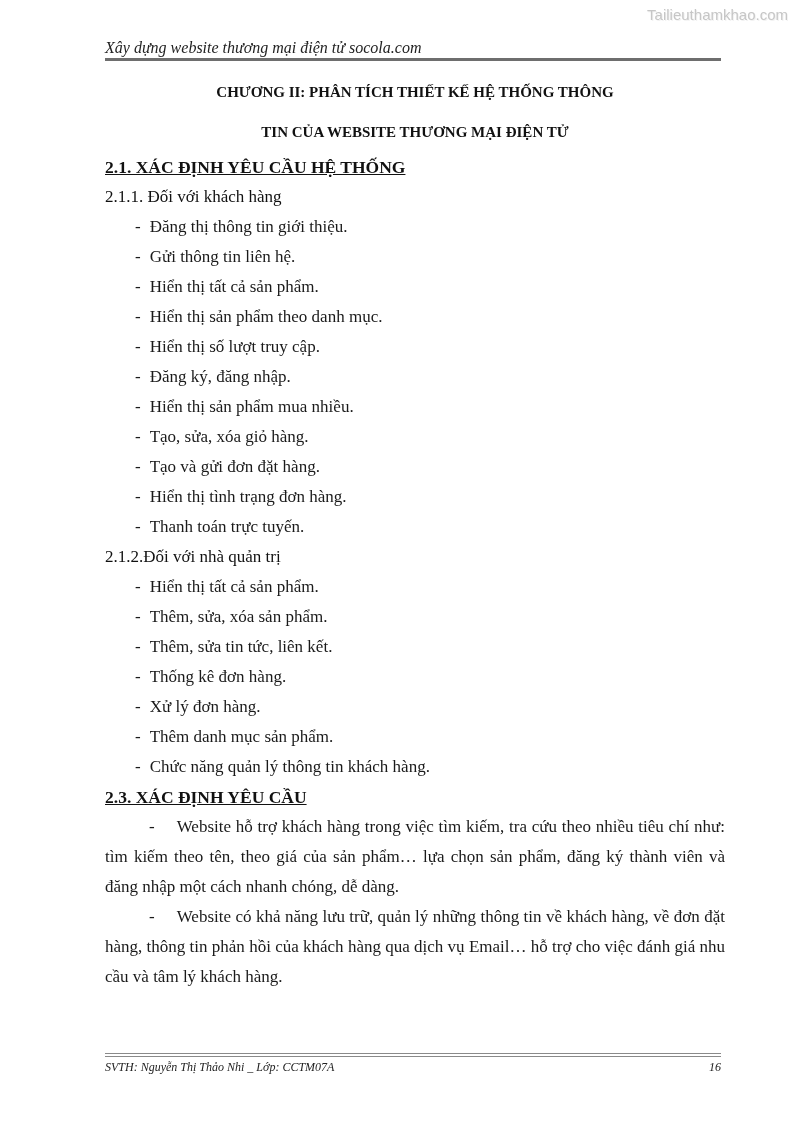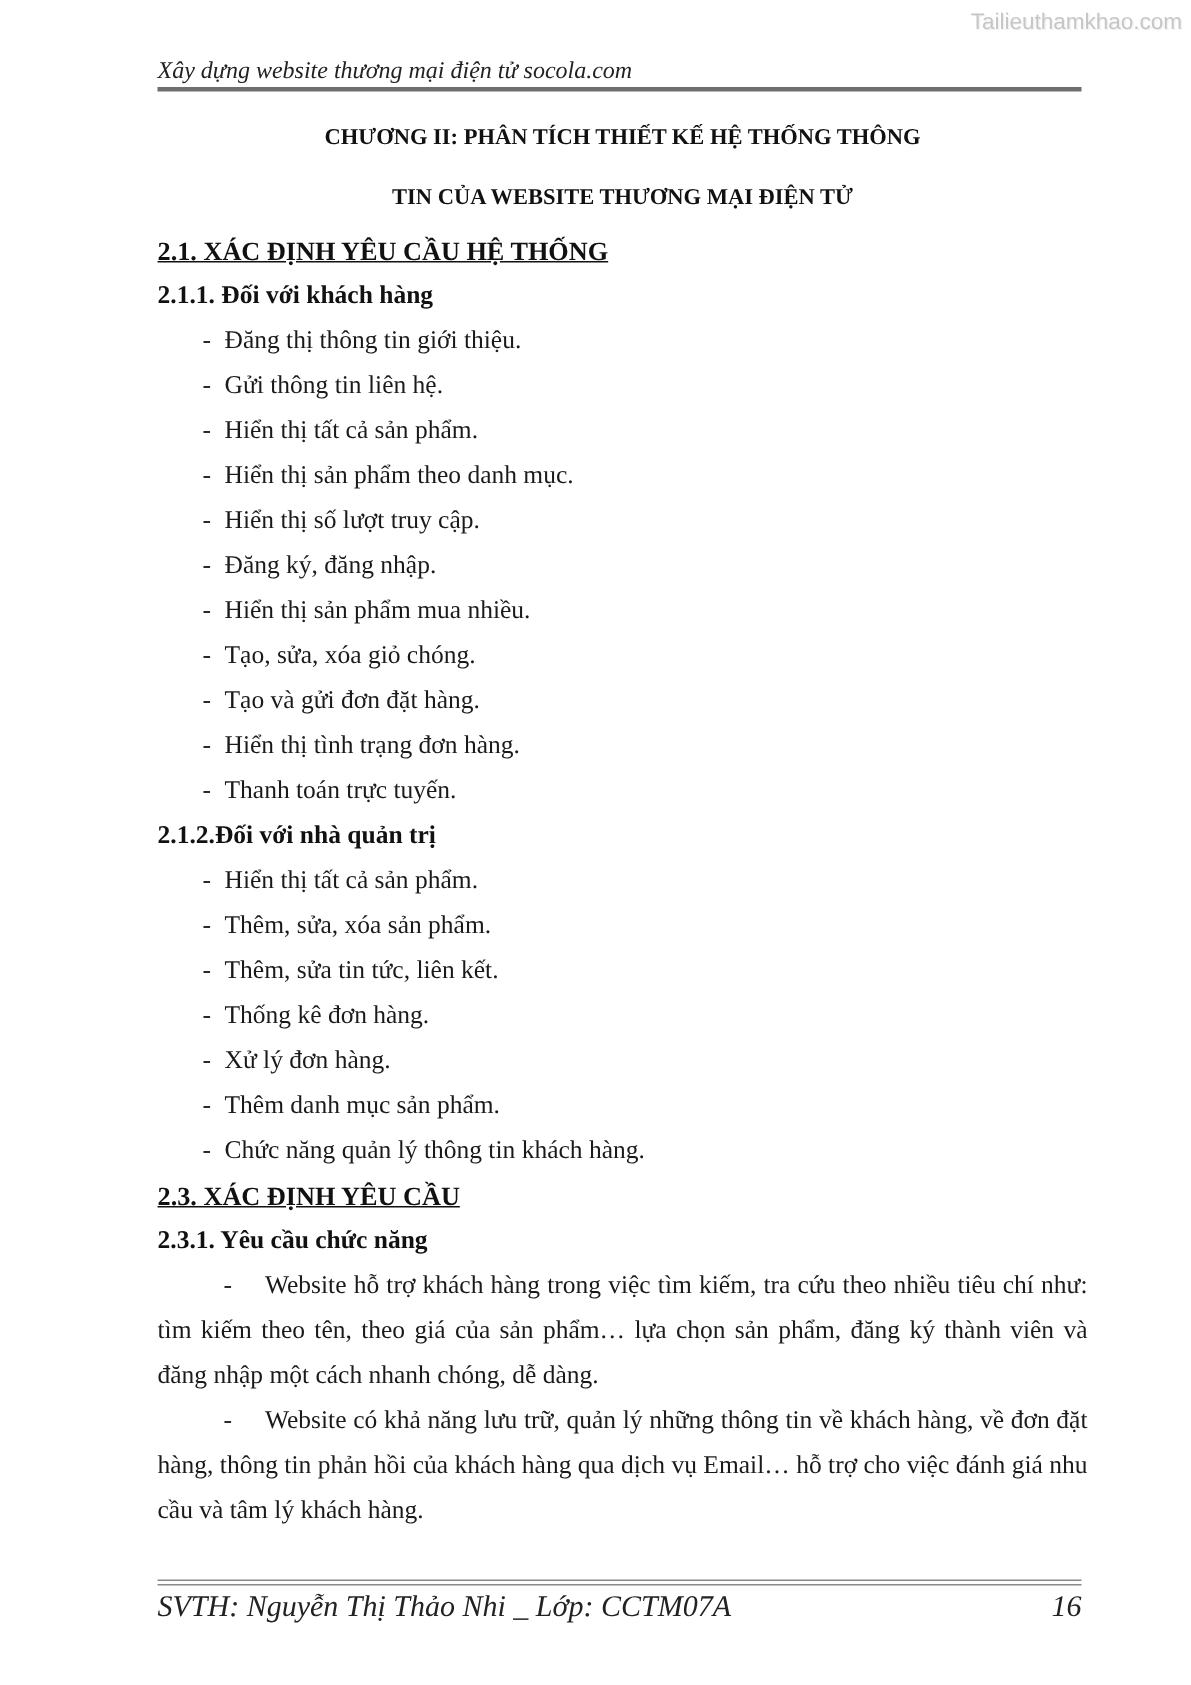--- a/index.html
+++ b/index.html
@@ -29,40 +29,40 @@
     position: absolute; top: 72px; left: 105px; width: 620px;
   }
   .chapter-title {
     text-align: center; font-weight: bold;
     font-size: 15px; line-height: 40px; color: #111;
   }
   .h2 {
     font-weight: bold; font-size: 17.5px; line-height: 30px; color: #111; text-decoration: underline;
   }
   .h3 {
-    font-weight: bold; font-size: 17px; line-height: 30px; color: #111;
+    font-weight: normal; font-size: 17px; line-height: 30px; color: #111;
   }
   .li {
     font-size: 17px; line-height: 30px; padding-left: 30px; color: #1a1a1a;
   }
   .li .dash { display: inline-block; margin-right: 9px; }
   .para {
     font-size: 17px; line-height: 30px; text-align: justify;
     text-indent: 22px; color: #1a1a1a;
   }
   .para .p-dash { display: inline-block; margin-right: 22px; }
   .footer-rule {
     position: absolute; top: 1053px; left: 105px; width: 616px;
     height: 4px;
     border-top: 1px solid #8a8a8a; border-bottom: 1px solid #8a8a8a;
   }
   .page-footer {
     position: absolute; top: 1060px; left: 105px; width: 616px;
     display: flex; justify-content: space-between;
-    font-style: italic; font-size: 20px; color: #222;
+    font-style: italic; font-size: 12px; color: #222;
   }
 </style>
 </head>
 <body>
 
 <div class="watermark">Tailieuthamkhao.com</div>
 
 <div class="page-header">Xây dựng website thương mại điện tử  socola.com</div>
 <div class="header-rule"></div>
 
@@ -77,38 +77,37 @@
 
   <div class="h3">2.1.1. Đối với khách hàng</div>
 
   <div class="li"><span class="dash">-</span><span>Đăng thị thông tin giới thiệu.</span></div>
   <div class="li"><span class="dash">-</span><span>Gửi thông tin liên hệ.</span></div>
   <div class="li"><span class="dash">-</span><span>Hiển thị tất cả sản phẩm.</span></div>
   <div class="li"><span class="dash">-</span><span>Hiển thị sản phẩm theo danh mục.</span></div>
   <div class="li"><span class="dash">-</span><span>Hiển thị số lượt truy cập.</span></div>
   <div class="li"><span class="dash">-</span><span>Đăng ký, đăng nhập.</span></div>
   <div class="li"><span class="dash">-</span><span>Hiển thị sản phẩm mua nhiều.</span></div>
-  <div class="li"><span class="dash">-</span><span>Tạo, sửa, xóa giỏ chóng.</span></div>
+  <div class="li"><span class="dash">-</span><span>Tạo, sửa, xóa giỏ hàng.</span></div>
   <div class="li"><span class="dash">-</span><span>Tạo và gửi đơn đặt hàng.</span></div>
   <div class="li"><span class="dash">-</span><span>Hiển thị tình trạng đơn hàng.</span></div>
   <div class="li"><span class="dash">-</span><span>Thanh toán trực tuyến.</span></div>
 
   <div class="h3">2.1.2.Đối với nhà quản trị</div>
 
   <div class="li"><span class="dash">-</span><span>Hiển thị tất cả sản phẩm.</span></div>
   <div class="li"><span class="dash">-</span><span>Thêm, sửa, xóa sản phẩm.</span></div>
   <div class="li"><span class="dash">-</span><span>Thêm, sửa tin tức, liên kết.</span></div>
   <div class="li"><span class="dash">-</span><span>Thống kê đơn hàng.</span></div>
   <div class="li"><span class="dash">-</span><span>Xử lý đơn hàng.</span></div>
   <div class="li"><span class="dash">-</span><span>Thêm danh mục sản phẩm.</span></div>
   <div class="li"><span class="dash">-</span><span>Chức năng quản lý thông tin khách hàng.</span></div>
 
   <div class="h2">2.3. XÁC ĐỊNH YÊU CẦU</div>
 
-  <div class="h3">2.3.1. Yêu cầu chức năng</div>
 
   <p class="para"><span class="p-dash">-</span><span>Website hỗ trợ khách hàng trong việc tìm kiếm, tra cứu theo nhiều tiêu chí như: tìm kiếm theo tên, theo giá của sản phẩm… lựa chọn sản phẩm, đăng ký thành viên và đăng nhập một cách nhanh chóng, dễ dàng.</span></p>
 
   <p class="para"><span class="p-dash">-</span><span>Website có khả năng lưu trữ, quản lý những thông tin về khách hàng, về đơn đặt hàng, thông tin phản hồi của khách hàng qua dịch vụ Email… hỗ trợ cho việc đánh giá nhu cầu và tâm lý khách hàng.</span></p>
 
 </div>
 
 <div class="footer-rule"></div>
 <div class="page-footer">
   <span>SVTH: Nguyễn Thị Thảo Nhi _ Lớp: CCTM07A</span>

